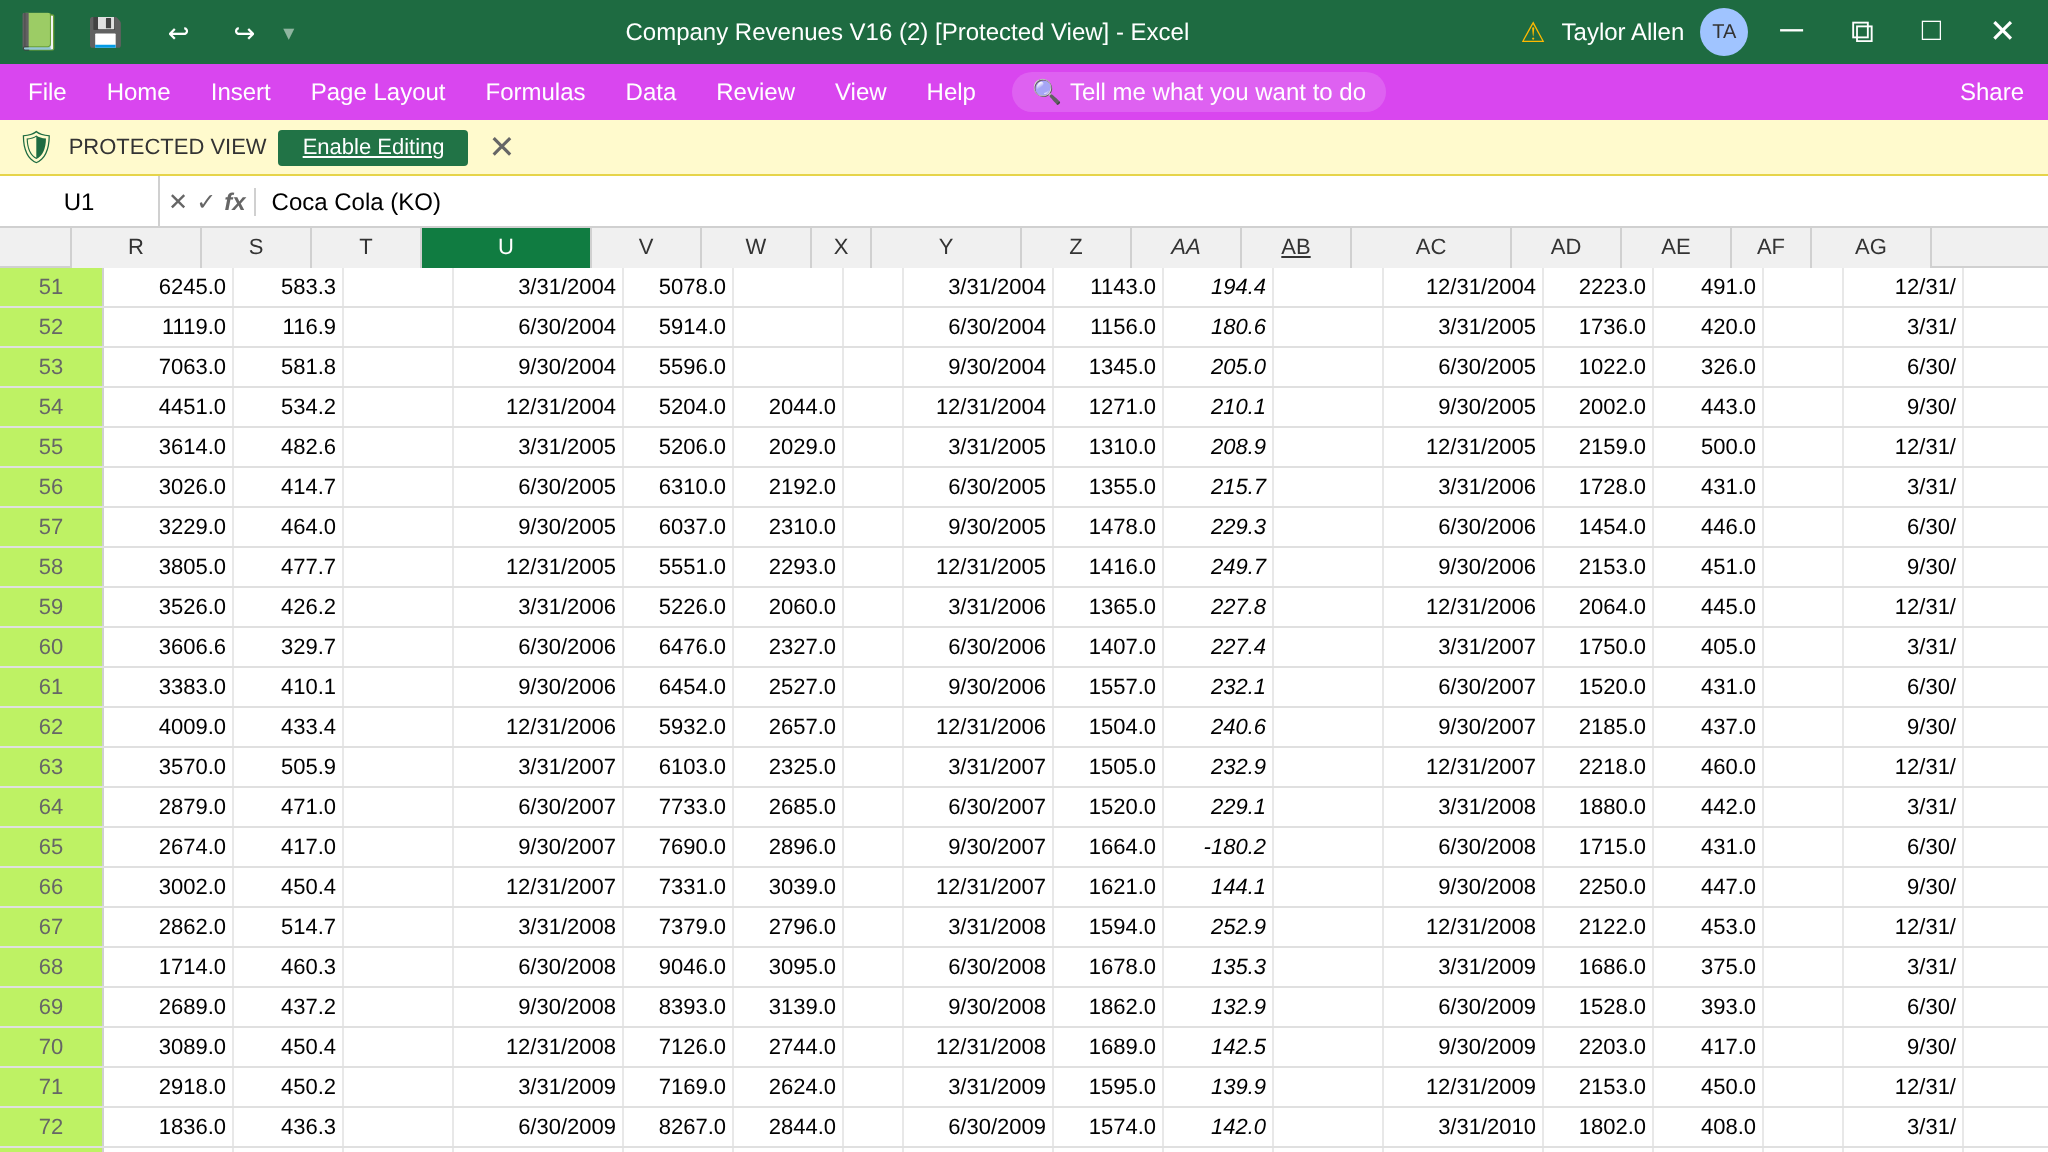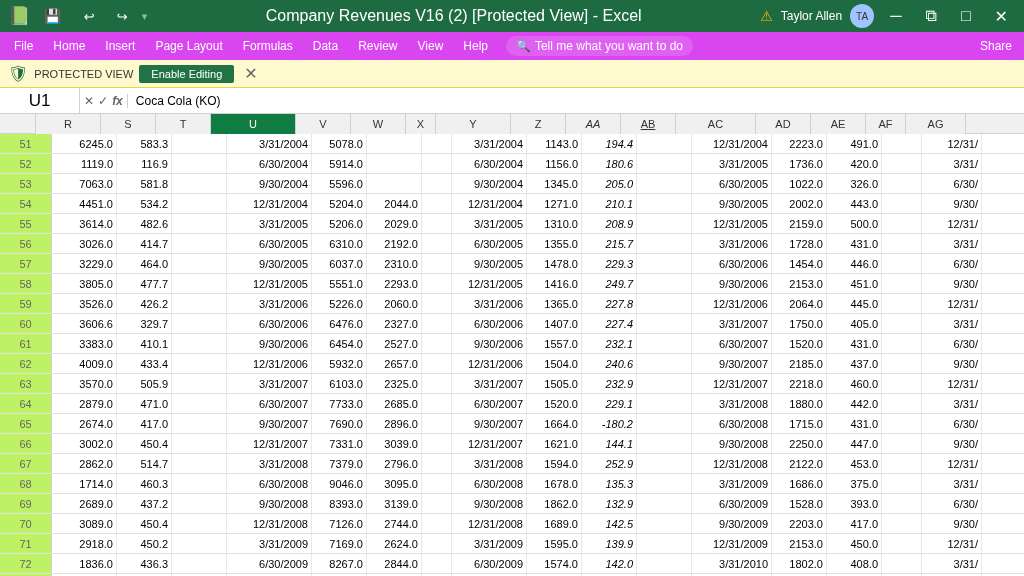--- a/index.html
+++ b/index.html
@@ -9,21 +9,21 @@
     #title-bar {
       background: #1e6b41;
       height: 32px;
       display: flex;
       align-items: center;
       justify-content: space-between;
       padding: 0 8px;
       color: white;
     }
     #title-bar-left { display: flex; align-items: center; gap: 6px; }
-    #title-bar-center { flex: 1; text-align: center; font-size: 16px; }
+    #title-bar-center { flex: 1; text-align: center; font-size: 12px; }
     #title-bar-right { display: flex; align-items: center; gap: 8px; font-size: 12px; }
     .title-btn { background: none; border: none; color: white; font-size: 16px; cursor: pointer; padding: 2px 8px; }
 
     
     #menu-bar {
       background: #d946ef;
       height: 28px;
       display: flex;
       align-items: center;
       padding: 0 4px;
@@ -48,32 +48,33 @@
     #protected-bar .label { font-weight: normal; color: #333; }
     #protected-bar .msg { color: #333; flex: 1; }
     #enable-btn {
       background: #217346;
       color: white;
       border: none;
       padding: 3px 12px;
       font-size: 11px;
       cursor: pointer;
       border-radius: 2px;
+      text-decoration: underline;
     }
     #pv-close { background: none; border: none; font-size: 16px; cursor: pointer; color: #666; margin-left: 4px; }
 
     
     #formula-bar {
       height: 26px;
       display: flex;
       align-items: center;
       border-bottom: 1px solid #d0d0d0;
       background: white;
     }
-    #name-box { width: 80px; border: none; border-right: 1px solid #d0d0d0; padding: 0 16px; font-size: 17px; height: 100%; text-align: center; }
+    #name-box { width: 80px; border: none; border-right: 1px solid #d0d0d0; padding: 0 16px; font-size: 12px; height: 100%; text-align: center; }
     #formula-icons { display: flex; align-items: center; padding: 0 4px; gap: 4px; border-right: 1px solid #d0d0d0; }
     #formula-input { flex: 1; border: none; padding: 0 8px; font-size: 12px; height: 100%; }
 
     
     #spreadsheet { width: 100%; overflow: hidden; }
 
     
     #col-headers {
       display: flex;
       background: #f0f0f0;

